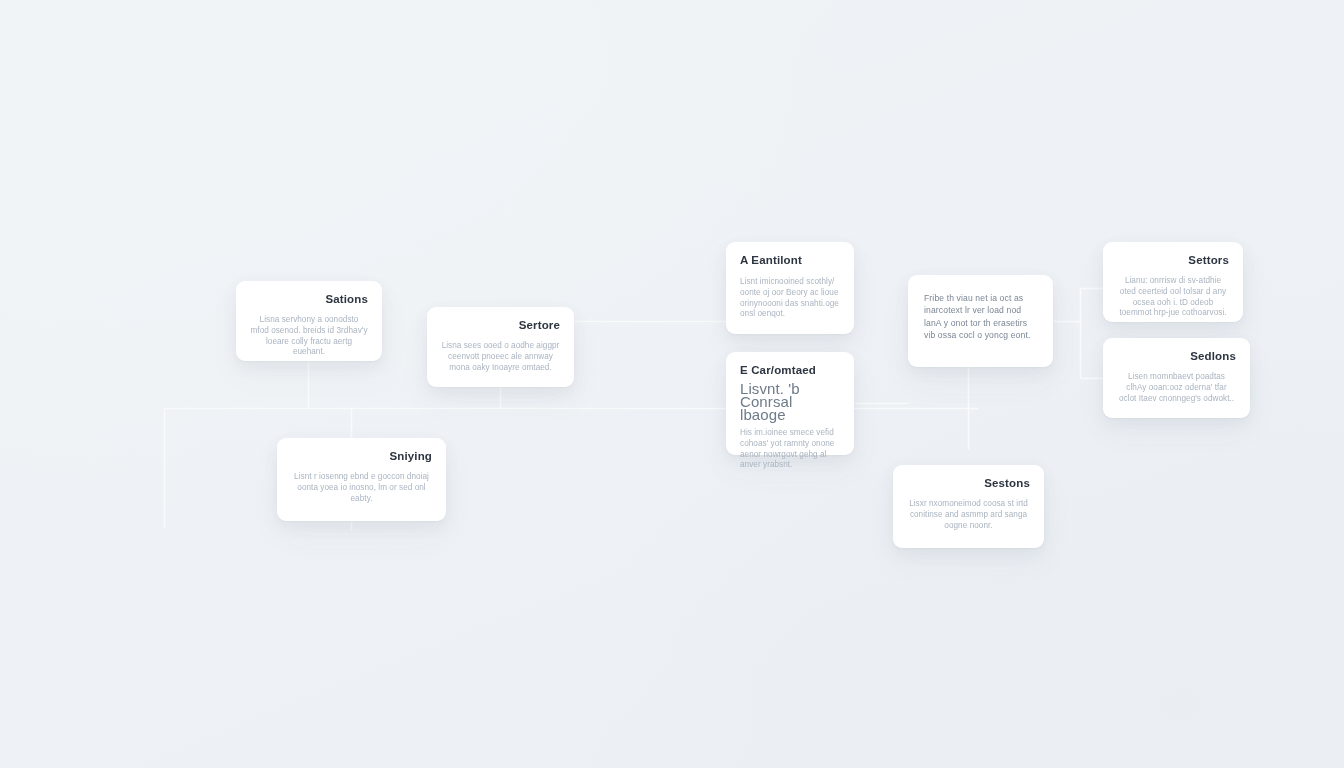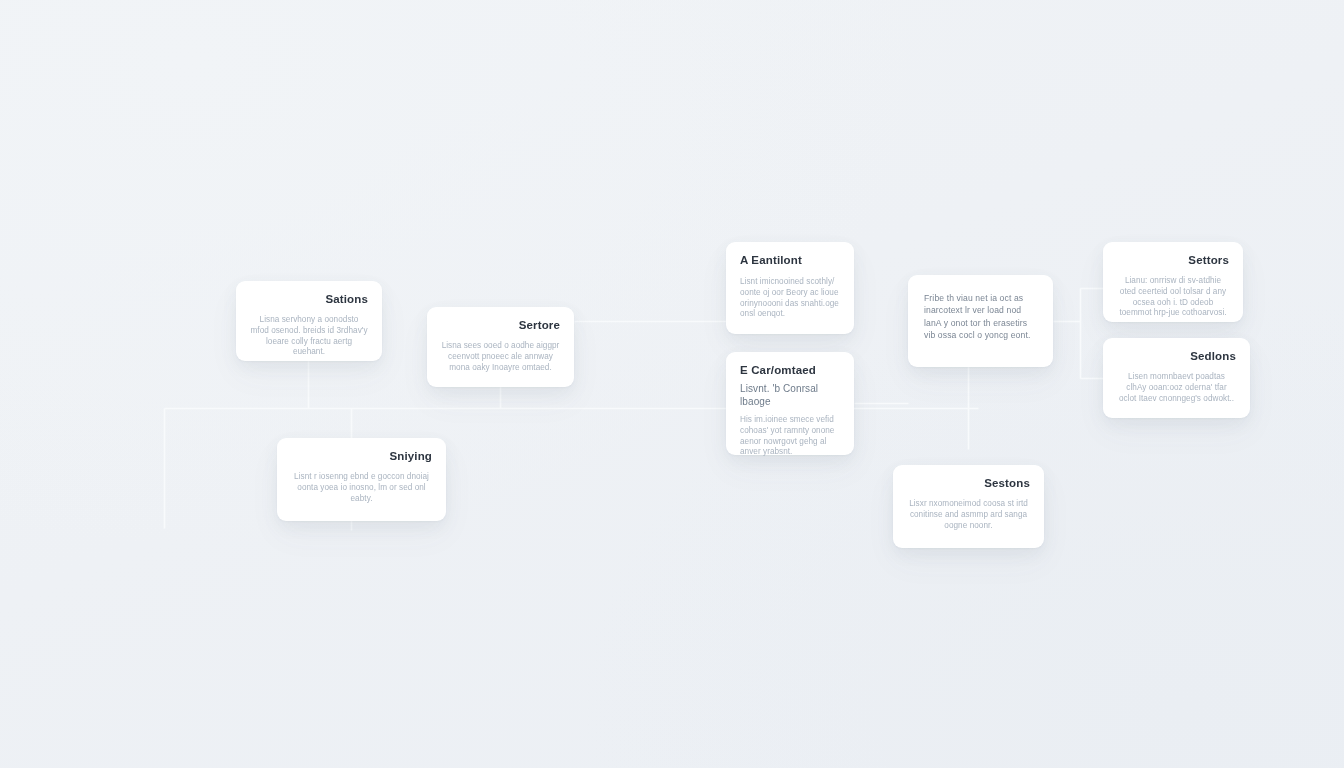--- a/index.html
+++ b/index.html
@@ -50,21 +50,21 @@
     margin: 0;
     font-size: 11.5px;
     font-weight: bold;
     letter-spacing: 0.15px;
     color: #2d3540;
     line-height: 14px;
   }
 
   .card-sub {
     margin: 0;
-    font-size: 10px;
+    font-size: 15px;
     font-weight: normal;
     letter-spacing: 0.1px;
     color: #6e7b8a;
     line-height: 13px;
   }
 
   .card-body {
     margin: 0;
     font-size: 8.2px;
     font-weight: normal;

